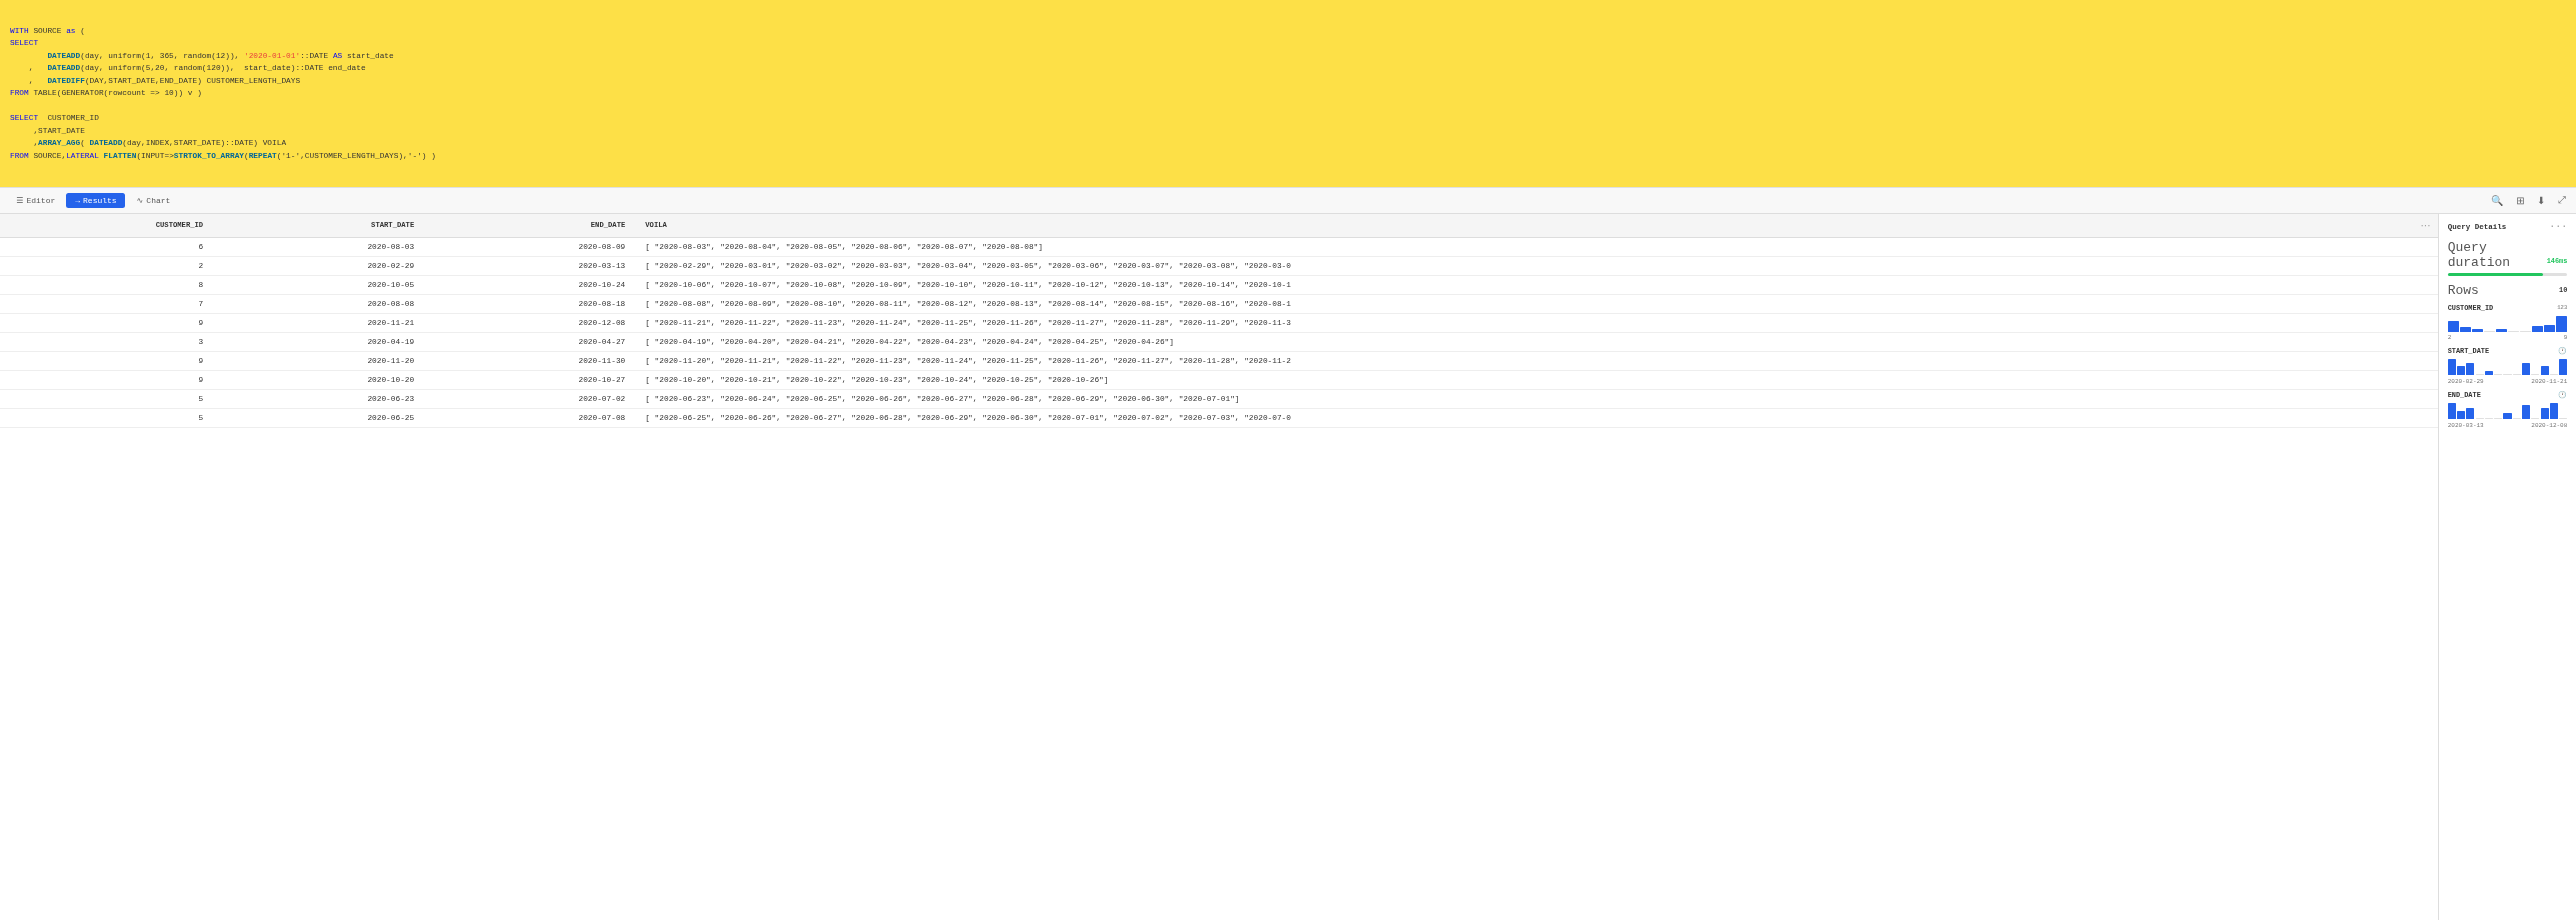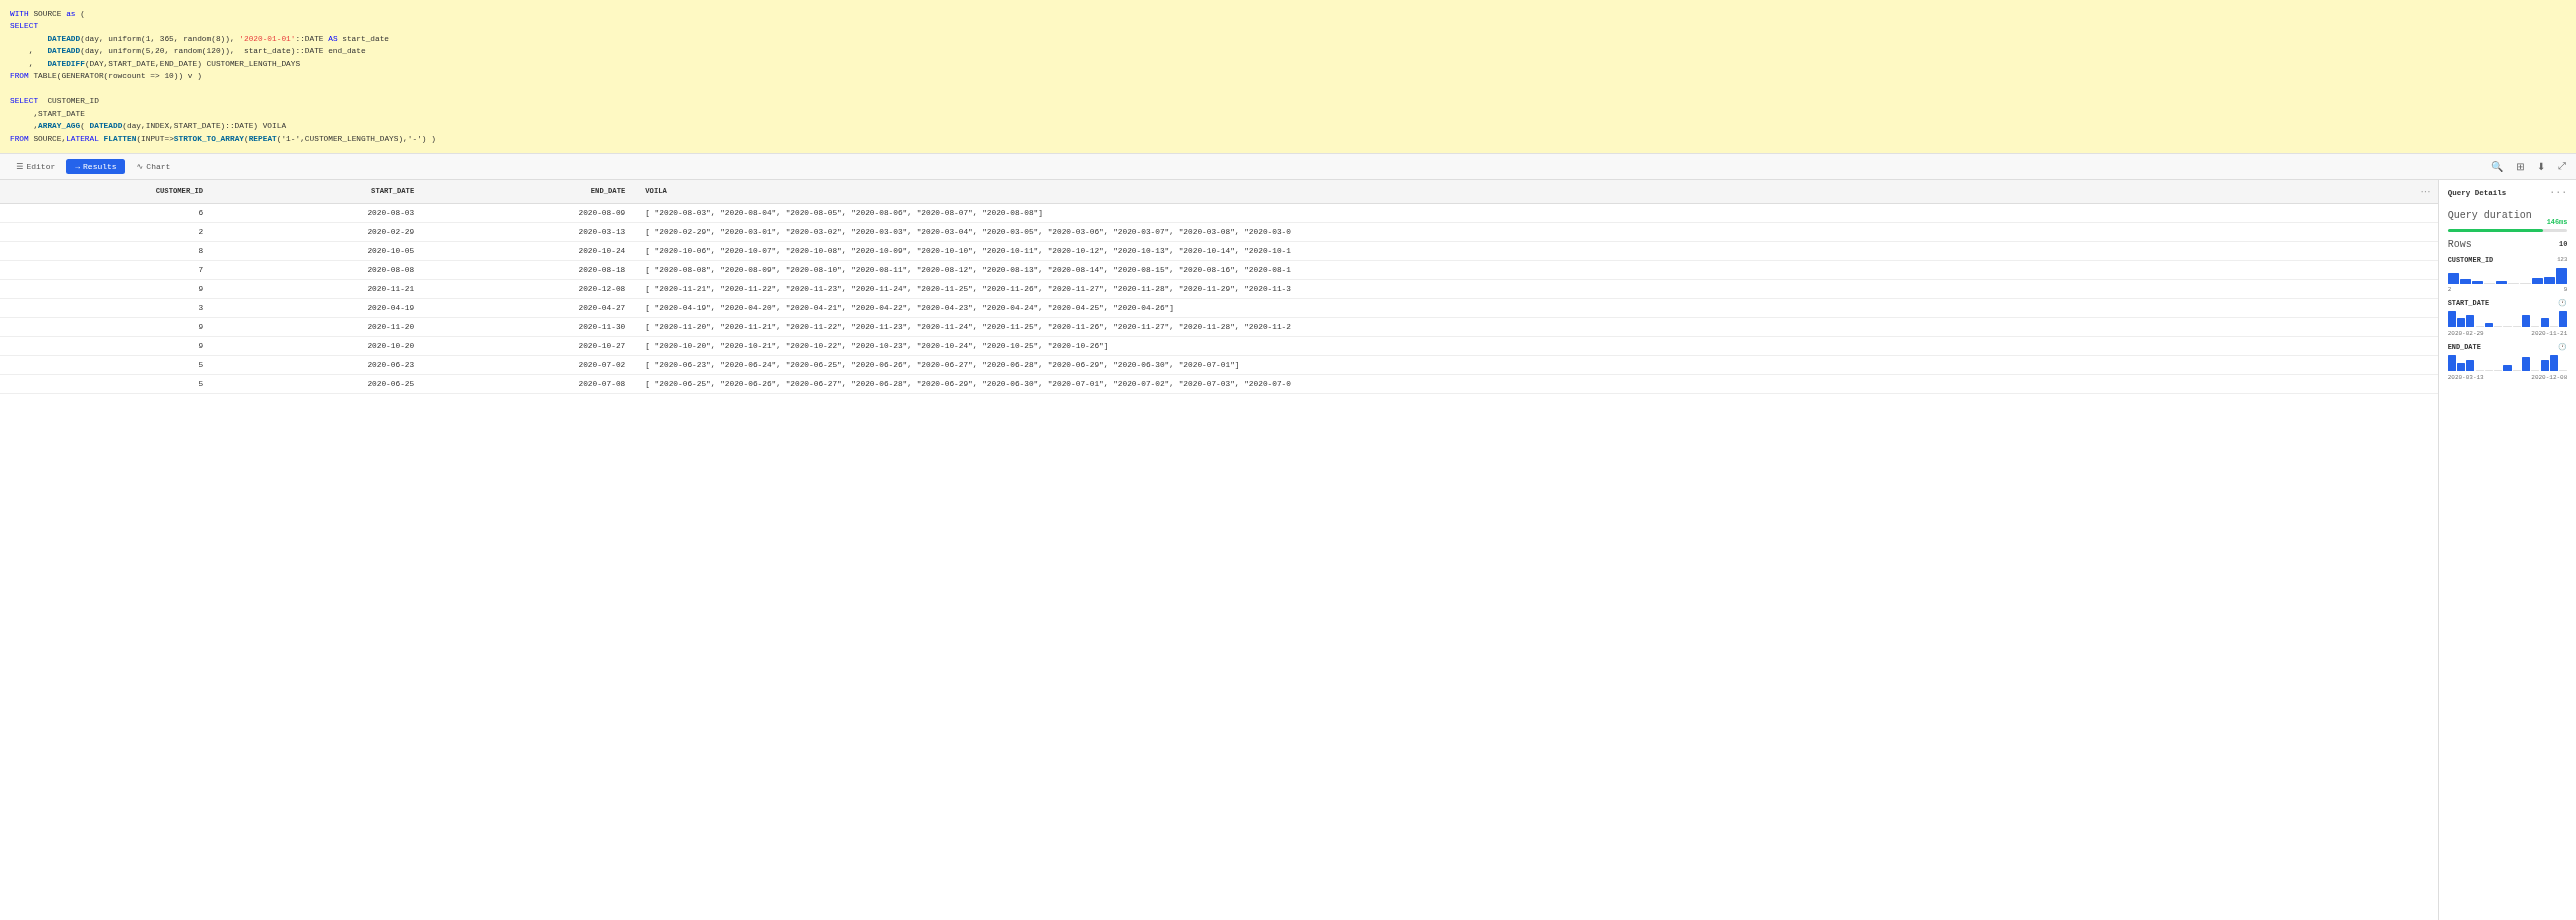--- a/index.html
+++ b/index.html
@@ -7,22 +7,22 @@
       font-family: 'Menlo', 'Monaco', 'Courier New', monospace;
       background: #ffffff;
       font-size: 8px;
       color: #333;
       overflow: hidden;
       height: 100vh;
     }
 
     
     .code-editor {
-      background: #fef9c3;
-      padding: 8px 10px;
+      background: #fde047;
+      padding: 25px 10px;
       border-bottom: 0.6px solid #e0e0e0;
       line-height: 1.6;
       font-size: 7.8px;
     }
     .code-line {
       display: flex;
       white-space: pre;
     }
     .kw { color: #0000ff; font-weight: normal; }
     .fn { color: #006699; font-weight: bold; }
@@ -133,21 +133,21 @@
       cursor: pointer;
     }
     .qd-row {
       display: flex;
       justify-content: space-between;
       align-items: center;
       margin-bottom: 3.7px;
     }
     .qd-label {
       color: #555;
-      font-size: 10px;
+      font-size: 13px;
     }
     .qd-value {
       font-weight: 600;
       color: #333;
       font-size: 6.9px;
     }
     .progress-bar-bg {
       background: #e0e0e0;
       border-radius: 1.9px;
       height: 3.1px;
@@ -215,21 +215,21 @@
       padding-right: 5px;
       width: 18.7px;
     }
   </style>
 </head>
 <body>
 
 <div class="code-editor" id="editor-area">
     <div class="code-line"><span class="kw">WITH</span><span class="plain"> SOURCE </span><span class="kw">as</span><span class="plain"> (</span></div>
     <div class="code-line"><span class="kw">SELECT</span></div>
-    <div class="code-line"><span class="plain">        </span><span class="fn">DATEADD</span><span class="plain">(day, uniform(1, 365, random(8)), </span><span class="str">'2020-01-01'</span><span class="plain">::DATE </span><span class="kw">AS</span><span class="plain"> start_date</span></div>
+    <div class="code-line"><span class="plain">        </span><span class="fn">DATEADD</span><span class="plain">(day, uniform(1, 365, random(12)), </span><span class="str">'2020-01-01'</span><span class="plain">::DATE </span><span class="kw">AS</span><span class="plain"> start_date</span></div>
     <div class="code-line"><span class="plain">    ,   </span><span class="fn">DATEADD</span><span class="plain">(day, uniform(5,20, random(120)),  start_date)::DATE end_date</span></div>
     <div class="code-line"><span class="plain">    ,   </span><span class="fn">DATEDIFF</span><span class="plain">(DAY,START_DATE,END_DATE) CUSTOMER_LENGTH_DAYS</span></div>
     <div class="code-line"><span class="kw">FROM</span><span class="plain"> TABLE(GENERATOR(rowcount =&gt; 10)) v )</span></div>
     <div class="code-line">&nbsp;</div>
     <div class="code-line"><span class="kw">SELECT</span><span class="plain">  CUSTOMER_ID</span></div>
     <div class="code-line"><span class="plain">     ,START_DATE</span></div>
     <div class="code-line"><span class="plain">     ,</span><span class="fn">ARRAY_AGG</span><span class="plain">( </span><span class="fn">DATEADD</span><span class="plain">(day,INDEX,START_DATE)::DATE) VOILA</span></div>
     <div class="code-line"><span class="kw">FROM</span><span class="plain"> SOURCE,</span><span class="kw">LATERAL</span><span class="plain"> </span><span class="fn">FLATTEN</span><span class="plain">(INPUT=&gt;</span><span class="fn">STRTOK_TO_ARRAY</span><span class="plain">(</span><span class="fn">REPEAT</span><span class="plain">('1-',CUSTOMER_LENGTH_DAYS),'-') )</span></div>
   </div>
 

